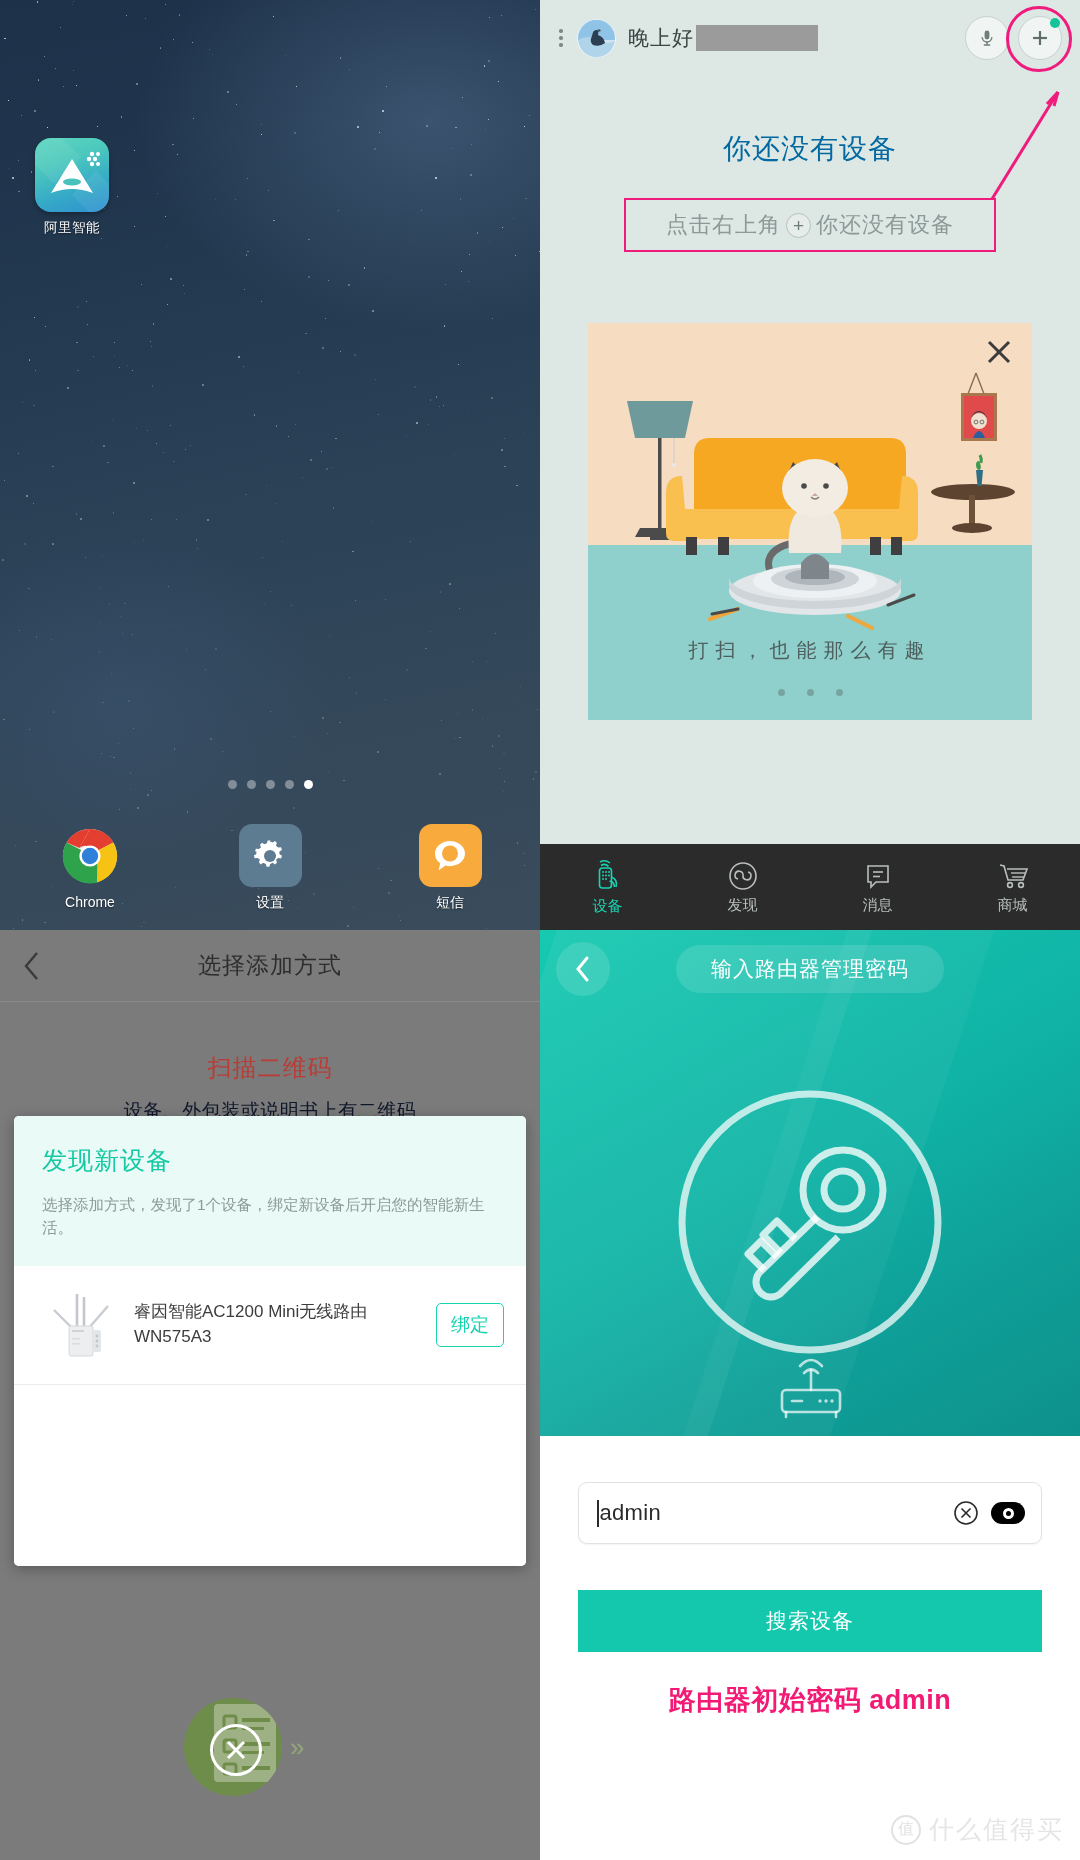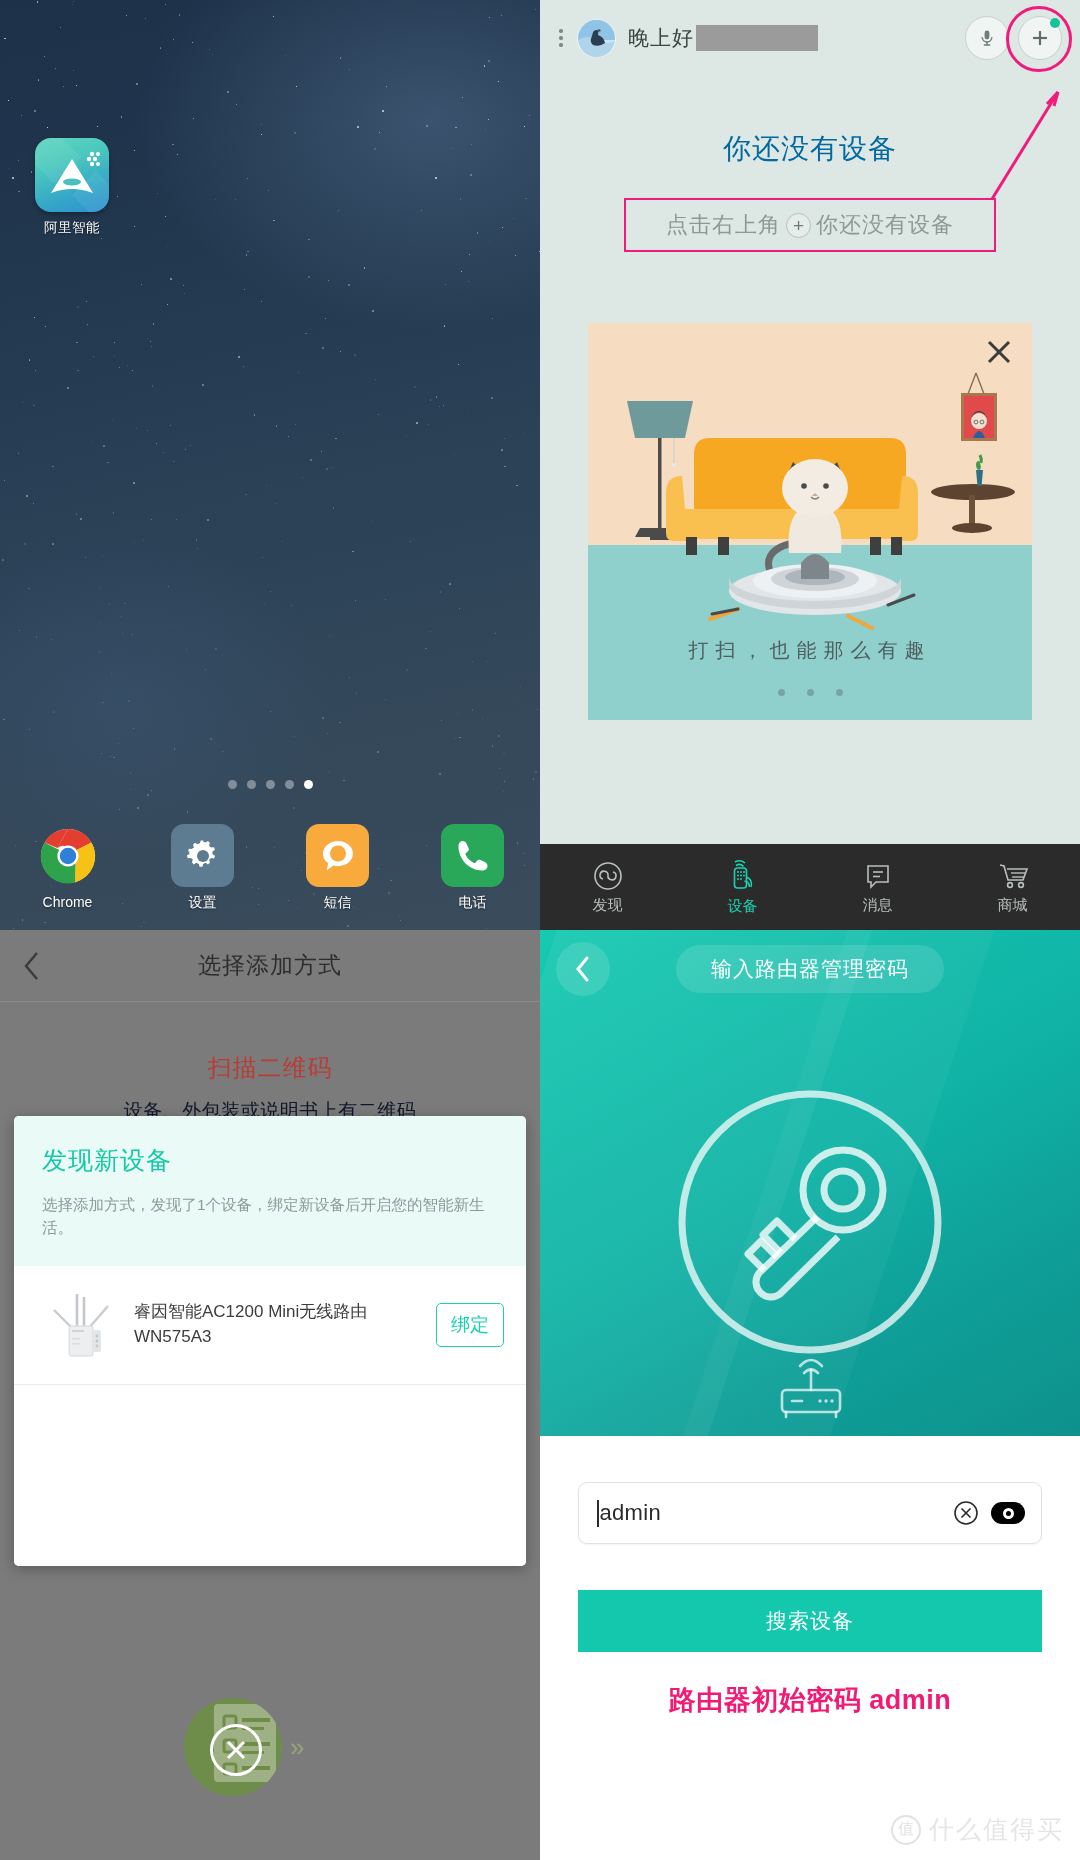--- a/index.html
+++ b/index.html
@@ -596,28 +596,20 @@
       </div>
       <div class="dock-item">
         <div class="dock-ico ico-sms">
           <svg width="40" height="40" viewBox="0 0 40 40">
             <path fill="#ffffff" d="M20 5c8.3 0 15 5.6 15 12.6S28.3 30.2 20 30.2c-1.6 0-3.1-.2-4.6-.6l-6.8 5 1.6-7.3C6.7 24.9 5 21.4 5 17.6C5 10.6 11.7 5 20 5z"></path>
             <circle cx="20" cy="17.5" r="8" fill="#f8ab3c"></circle>
           </svg>
         </div>
         <div class="dock-label">短信</div>
       </div>
-      <div class="dock-item">
-        <div class="dock-ico ico-phone">
-          <svg width="38" height="38" viewBox="0 0 38 38">
-            <path fill="#ffffff" d="M8.5 4c2 0 3.3 1 4.1 2.8l1.9 4.2c.6 1.4.3 2.6-.8 3.5l-1.7 1.4c-.6.5-.7 1-.4 1.7 1.6 3.7 4.6 6.7 8.3 8.3.7.3 1.2.2 1.7-.4l1.4-1.7c.9-1.1 2.1-1.4 3.5-.8l4.2 1.9c1.8.8 2.8 2.1 2.8 4.1 0 2.4-2.3 4.5-5.5 4.5C15.5 33.5 4.5 22.5 4.5 9.5 4.5 6.3 6.1 4 8.5 4z"></path>
-          </svg>
-        </div>
-        <div class="dock-label">电话</div>
-      </div>
     </div>
   </div>
 
   <div class="panel" id="p-devices">
 
     <div class="dv-topbar">
       <div class="dots-v">
         <span></span>
           <span></span>
           <span></span>
@@ -734,46 +726,46 @@
 
       <div class="promo-caption">打扫，也能那么有趣</div>
       <div class="promo-dots">
         <i></i>
         <i></i>
         <i></i>
       </div>
     </div>
 
     <div class="tabbar">
-      <div class="tab">
-        <svg width="32" height="32" viewBox="0 0 32 32">
-          <circle cx="16" cy="16" r="13" stroke="#b9bfbe" stroke-width="1.6" fill="none"></circle>
-          <path d="M11 19 a4 4 0 1 1 5 -3.5 a4 4 0 1 0 5 -3.5" stroke="#b9bfbe" stroke-width="1.6" fill="none"></path>
-        </svg>
-        <span class="tab-lbl">发现</span>
-      </div>
       <div class="tab active">
         <svg width="34" height="34" viewBox="0 0 34 34">
           <path d="M9 3 q5 -3 10 1" stroke="#19d3b0" stroke-width="1.6" fill="none"></path>
           <path d="M10 6.5 q4 -2.5 7.5 .8" stroke="#19d3b0" stroke-width="1.6" fill="none"></path>
           <rect x="8.5" y="9" width="12" height="20" rx="3" stroke="#19d3b0" stroke-width="1.6" fill="none"></rect>
           <g fill="#19d3b0">
               <circle cx="12" cy="13" r="1"></circle>
               <circle cx="15" cy="13" r="1"></circle>
               <circle cx="18" cy="13" r="1"></circle>
           <circle cx="12" cy="16.5" r="1"></circle>
               <circle cx="15" cy="16.5" r="1"></circle>
               <circle cx="18" cy="16.5" r="1"></circle>
           <circle cx="12" cy="20" r="1"></circle>
               <circle cx="15" cy="20" r="1"></circle>
             </g>
           <path d="M20 18 q7 2 5 10" stroke="#19d3b0" stroke-width="1.6" fill="none"></path>
           <path d="M18.5 22 q5 1 5 6" stroke="#19d3b0" stroke-width="1.6" fill="none"></path>
         </svg>
         <span class="tab-lbl">设备</span>
+      </div>
+      <div class="tab">
+        <svg width="32" height="32" viewBox="0 0 32 32">
+          <circle cx="16" cy="16" r="13" stroke="#b9bfbe" stroke-width="1.6" fill="none"></circle>
+          <path d="M11 19 a4 4 0 1 1 5 -3.5 a4 4 0 1 0 5 -3.5" stroke="#b9bfbe" stroke-width="1.6" fill="none"></path>
+        </svg>
+        <span class="tab-lbl">发现</span>
       </div>
       <div class="tab">
         <svg width="32" height="32" viewBox="0 0 32 32">
           <path d="M6 6 l20 0 l0 16 l-12 0 l-5 5 l0 -5 l-3 0 z" stroke="#b9bfbe" stroke-width="1.6" fill="none"></path>
           <line x1="11" y1="12" x2="21" y2="12" stroke="#b9bfbe" stroke-width="1.6"></line>
           <line x1="11" y1="16.5" x2="18" y2="16.5" stroke="#b9bfbe" stroke-width="1.6"></line>
         </svg>
         <span class="tab-lbl">消息</span>
       </div>
       <div class="tab">

